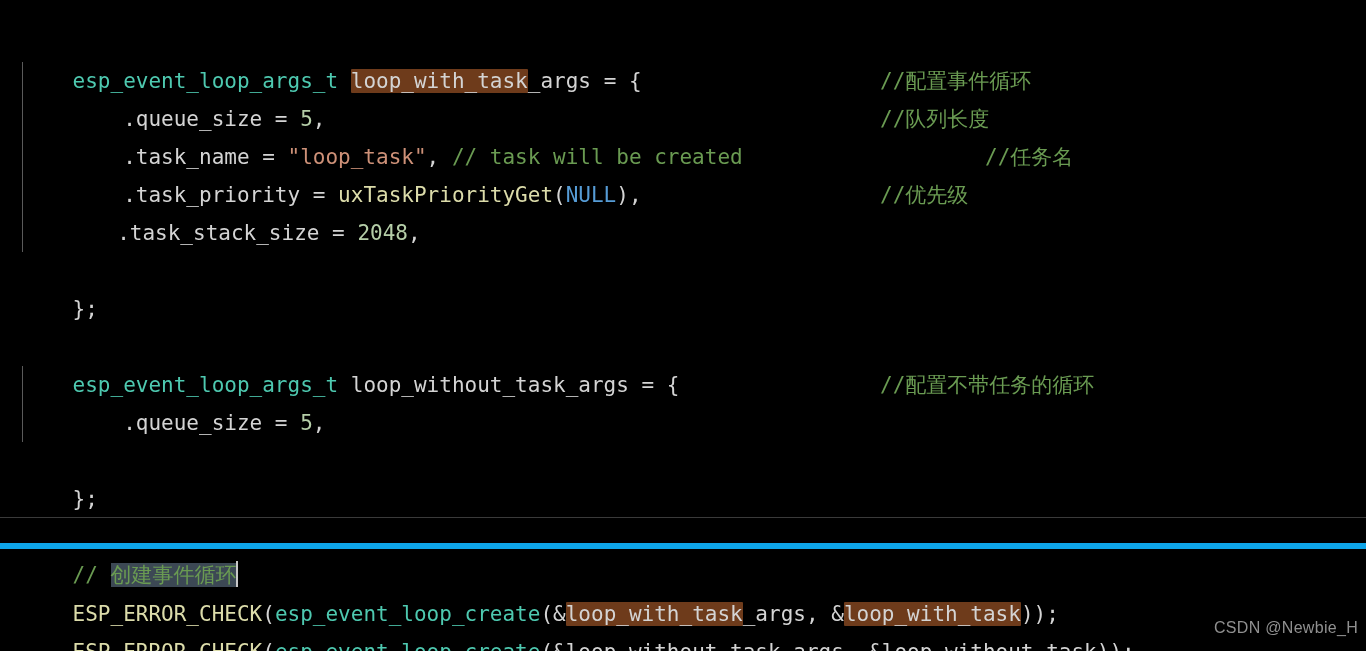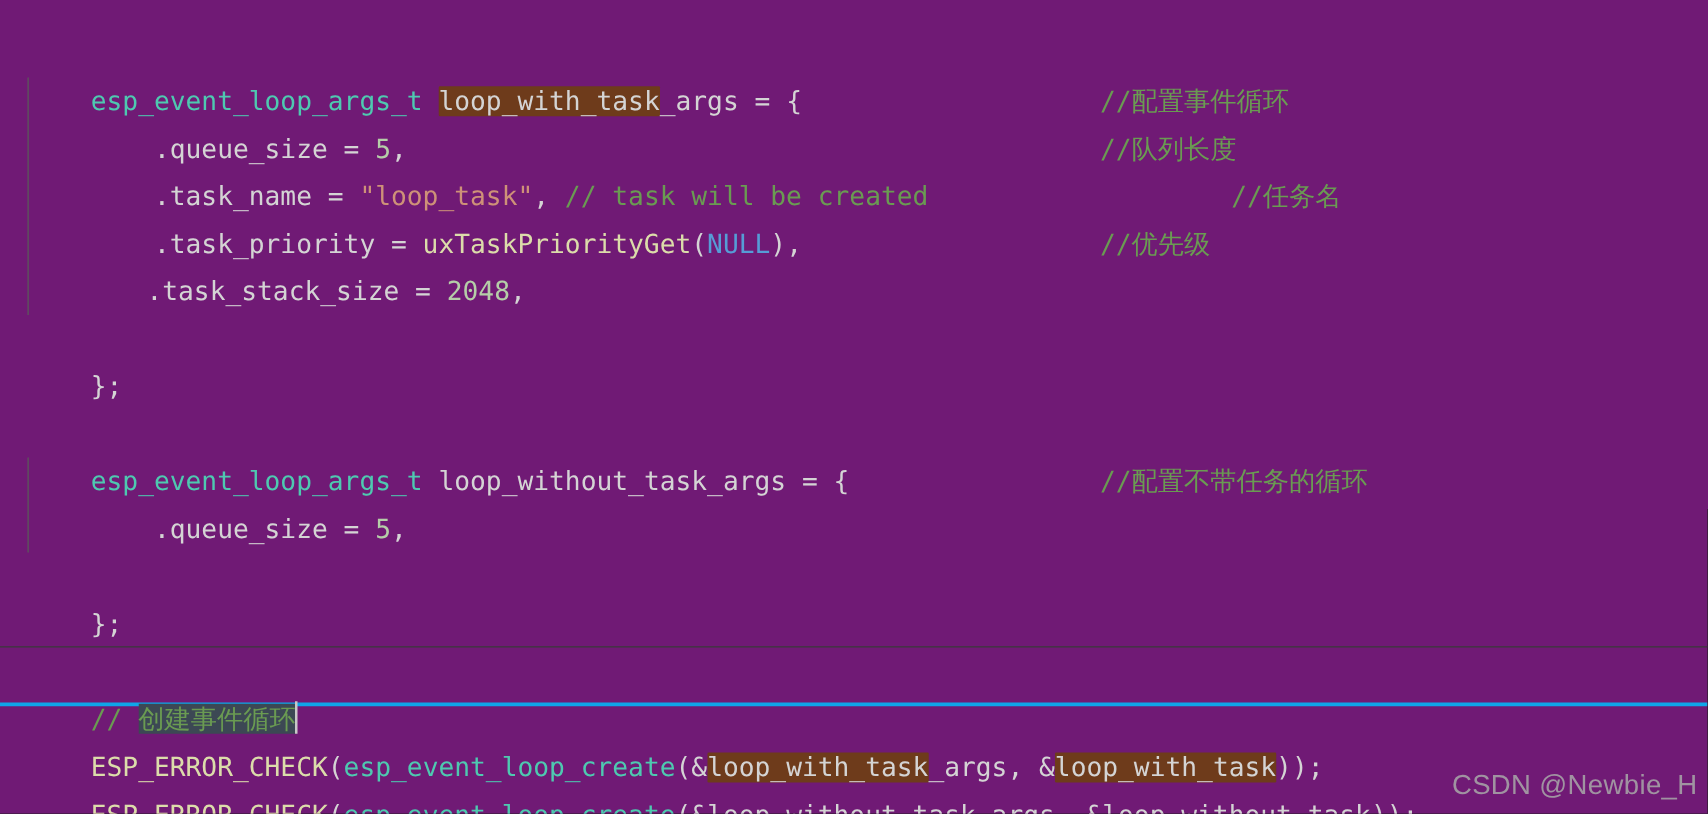--- a/index.html
+++ b/index.html
@@ -11,42 +11,42 @@
     width: 1366px;
     height: 651px;
     overflow: hidden;
     font-family: "DejaVu Sans Mono", "Liberation Mono", monospace;
   }
 
   #editor {
     position: relative;
     width: 1366px;
     height: 651px;
-    background: #701a75;
+    background: #000000;
     font-size: 21px;
     line-height: 38px;
     white-space: pre;
     letter-spacing: 0px;
   }
 
   .line {
     position: absolute;
     left: 0;
     right: 0;
     height: 38px;
     padding-left: 22px;
     box-sizing: border-box;
     color: #d4d4d4;
   }
 
   
   .line.current {
     border-top: 1px solid #3a3a3a;
-    border-bottom: 3px solid #0ea5e9;
-    height: 48px;
+    border-bottom: 6px solid #0ea5e9;
+    height: 32px;
   }
 
   
   .indent-guide {
     position: absolute;
     width: 1px;
     background: #5a5a5a;
     left: 22px;
   }
 
@@ -80,21 +80,21 @@
     vertical-align: -5px;
     margin-left: -1px;
   }
 
   .watermark {
     position: absolute;
     right: 8px;
     bottom: 4px;
     color: #a9a9a9;
     font-family: "Liberation Sans", sans-serif;
-    font-size: 22px;
+    font-size: 16px;
     letter-spacing: 0.3px;
     opacity: 0.85;
   }
 </style>
 </head>
 <body>
 
 <div id="editor">
 
   

